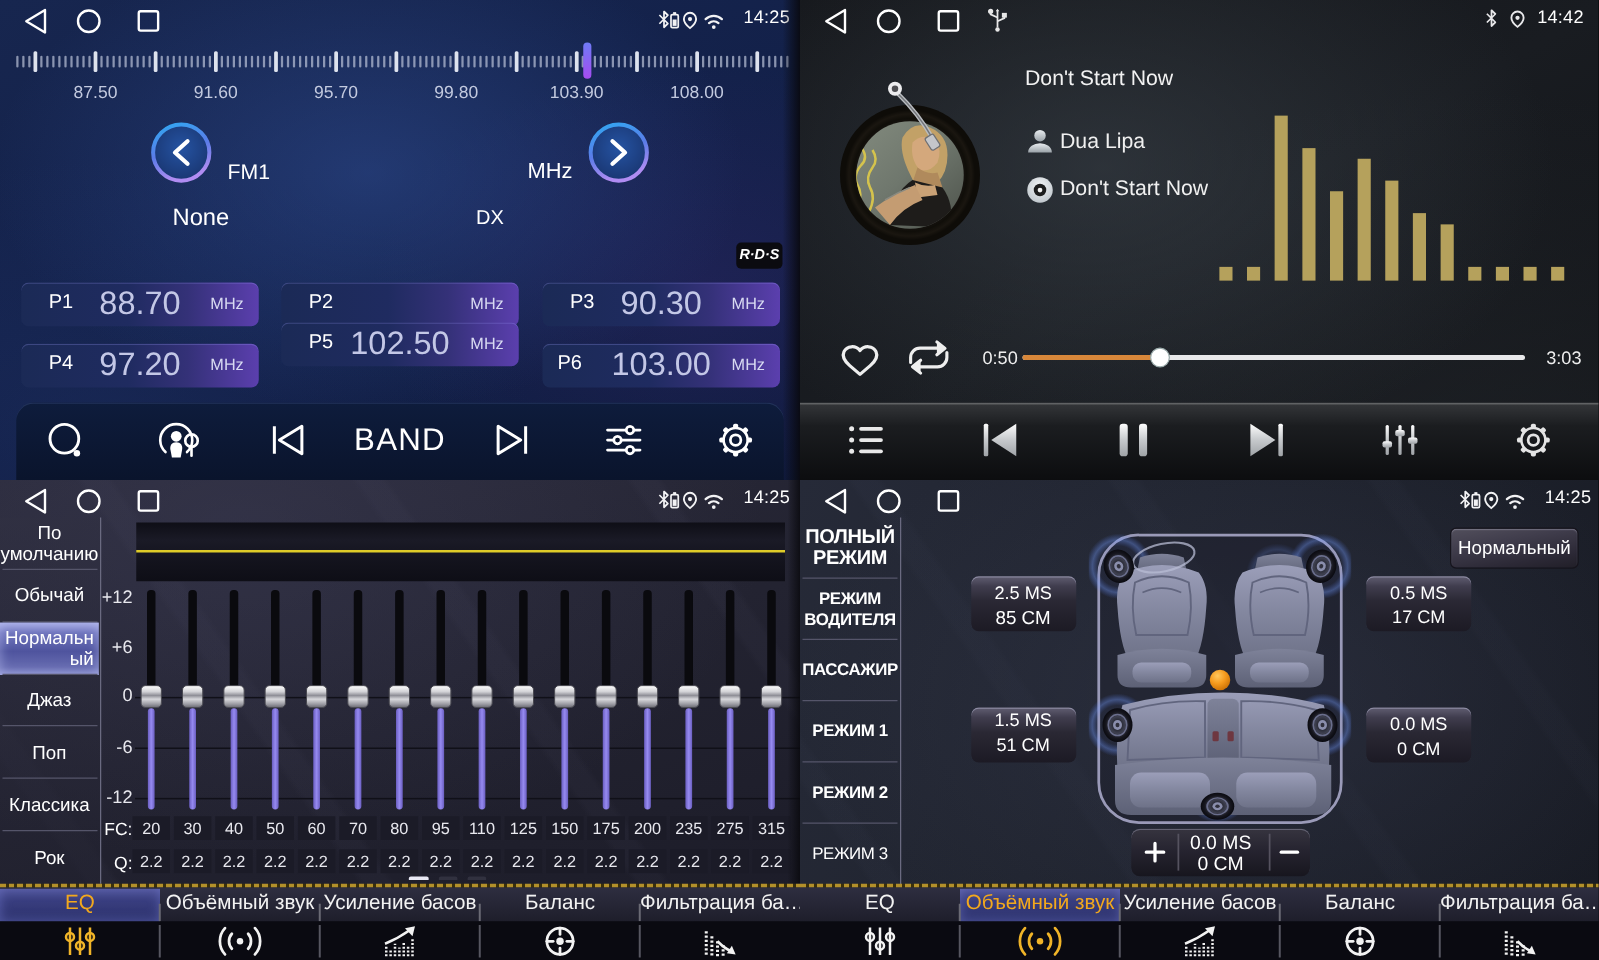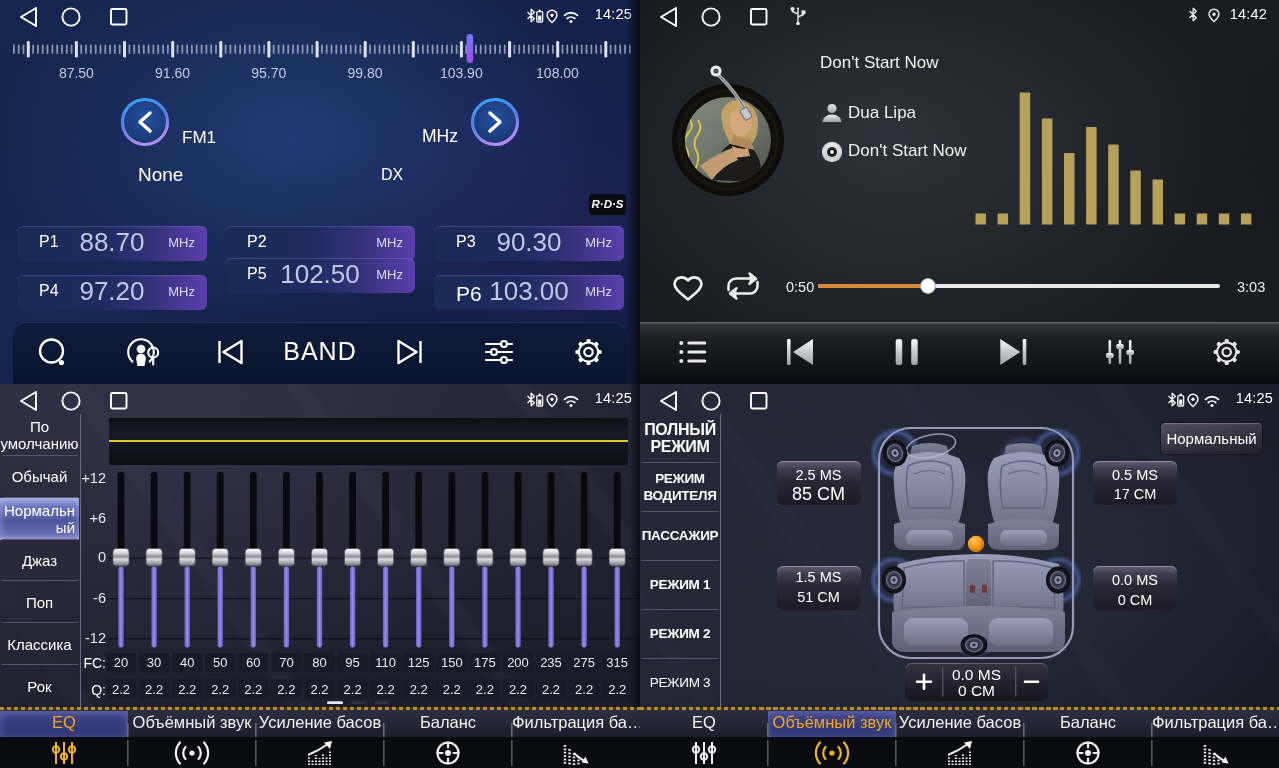--- a/index.html
+++ b/index.html
@@ -248,21 +248,21 @@
 <div class="abs" style="left:225px;top:258px;width:190px;height:34.5px;border-radius:6px;
 background:linear-gradient(90deg,#1b2a56 0%,#1f2b60 45%,#343178 70%,#5b3fae 100%);
 box-shadow:inset 0 1px 0 rgba(160,160,255,.25)">
 <span class="abs" style="left:22px;top:7px;font-size:16px;color:#fff">P5</span>
 <span class="abs" style="left:0;top:1px;width:100%;text-align:center;font-size:26px;color:#c3c7e6">102.50</span>
 <span class="abs" style="right:12px;top:9px;font-size:13px;color:#d8daf2">MHz</span>
 </div>
 <div class="abs" style="left:434px;top:275px;width:190px;height:34.5px;border-radius:6px;
 background:linear-gradient(90deg,#1b2a56 0%,#1f2b60 45%,#343178 70%,#5b3fae 100%);
 box-shadow:inset 0 1px 0 rgba(160,160,255,.25)">
-<span class="abs" style="left:22px;top:7px;font-size:21px;color:#fff">P6</span>
+<span class="abs" style="left:12px;top:7px;font-size:16px;color:#fff">P6</span>
 <span class="abs" style="left:0;top:1px;width:100%;text-align:center;font-size:26px;color:#c3c7e6">103.00</span>
 <span class="abs" style="right:12px;top:9px;font-size:13px;color:#d8daf2">MHz</span>
 </div>
 <div class="abs" style="left:13px;top:322px;width:614px;height:62px;border-radius:14px 14px 0 0;
 background:linear-gradient(180deg,#0e1c3c,#0a142c);box-shadow:inset 0 1px 0 rgba(120,150,220,.18)"></div>
 <svg class="abs" style="left:13px;top:322px" width="614" height="62" viewBox="0 0 614 62">
       <g transform="translate(38.5,30)">
         <circle cx="0" cy="-1" r="11.5" fill="none" stroke="#fff" stroke-width="2.3"></circle>
         <circle cx="10" cy="10.5" r="2.6" fill="#fff"></circle>
       </g>
@@ -777,21 +777,21 @@
 <div class="abs" style="left:0;top:226.0px;width:80px;height:49.0px;display:flex;align-items:center;justify-content:center;text-align:center;color:#fff;font-size:13.5px;font-weight:bold;line-height:16.5px;letter-spacing:-0.3px">РЕЖИМ 2</div>
 <div class="abs" style="left:0;top:275.0px;width:80px;height:49.0px;display:flex;align-items:center;justify-content:center;text-align:center;color:#fff;font-size:13.5px;font-weight:normal;line-height:16.5px;letter-spacing:-0.3px">РЕЖИМ 3</div>
 <div class="abs" style="left:520px;top:38px;width:103px;height:33px;border-radius:5px;
 background:linear-gradient(170deg,#524f5c 0%,#403d4c 35%,#2c2936 75%,#211f28 100%);
 border:1px solid #16141c;box-shadow:inset 0 1px 1px rgba(200,200,220,.35);
 color:#fff;font-size:15px;text-align:center;line-height:32px">Нормальный</div>
 <div class="abs" style="left:136.5px;top:76.5px;width:84px;height:44px;border-radius:6px;
 background:linear-gradient(180deg,#615e72 0%,#403d4e 18%,#2a2834 45%,#1c1a24 100%);
 box-shadow:inset 0 1px 0 rgba(190,190,215,.5);color:#fff;text-align:center">
 <div style="margin-top:5px;font-size:14.5px;line-height:19.5px">2.5 MS</div>
-      <div style="font-size:18px;line-height:19.5px">85 CM</div>
+      <div style="font-size:15px;line-height:19.5px">85 CM</div>
     </div>
 <div class="abs" style="left:453px;top:76.5px;width:84px;height:44px;border-radius:6px;
 background:linear-gradient(180deg,#615e72 0%,#403d4e 18%,#2a2834 45%,#1c1a24 100%);
 box-shadow:inset 0 1px 0 rgba(190,190,215,.5);color:#fff;text-align:center">
 <div style="margin-top:5px;font-size:14.5px;line-height:19.5px">0.5 MS</div>
       <div style="font-size:14.5px;line-height:19.5px">17 CM</div>
     </div>
 <div class="abs" style="left:136.5px;top:182px;width:84px;height:44px;border-radius:6px;
 background:linear-gradient(180deg,#615e72 0%,#403d4e 18%,#2a2834 45%,#1c1a24 100%);
 box-shadow:inset 0 1px 0 rgba(190,190,215,.5);color:#fff;text-align:center">

